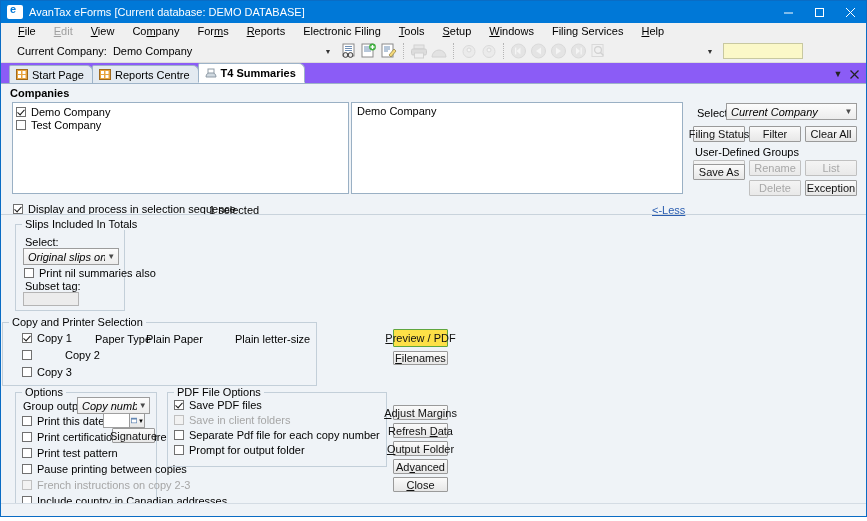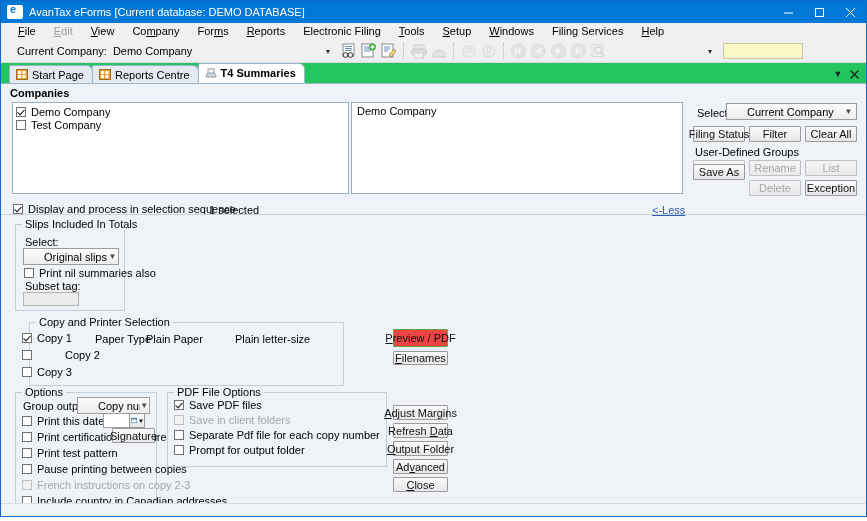--- a/index.html
+++ b/index.html
@@ -113,21 +113,21 @@
     width: 78px; height: 14px;
     background: #fbf8c8;
     border: 1px solid #c8c8a0;
     margin-left: 2px;
   }
   .tb-spacer-wide { width: 96px; }
 
   
   .tabstrip {
     height: 20px;
-    background: #22c55e;
+    background: #8b5cf6;
     display: flex;
     align-items: flex-end;
     flex: 0 0 auto;
     border-bottom: 1px solid #9db3c8;
     position: relative;
   }
   .tab {
     height: 17px;
     display: flex;
     align-items: center;
@@ -231,21 +231,21 @@
   .combo {
     position: absolute;
     height: 17px;
     background: linear-gradient(#fcfcfc, #ececec);
     border: 1px solid #9c9c9c;
     display: flex;
     align-items: center;
     box-sizing: border-box;
     font-size: 11px;
   }
-  .combo .ctext { padding-left: 20px; flex: 1 1 auto; white-space: nowrap; overflow: hidden; }
+  .combo .ctext { padding-left: 4px; flex: 1 1 auto; white-space: nowrap; overflow: hidden; font-style: italic; }
   .combo .carrow {
     width: 15px;
     display: flex; align-items: center; justify-content: center;
     font-size: 8px; color: #4a4a4a;
   }
 
   
   .tbox {
     position: absolute;
     background: #ffffff;
@@ -263,21 +263,21 @@
     border-radius: 1px;
     font-size: 11px;
     display: flex;
     align-items: center;
     justify-content: center;
     box-sizing: border-box;
     color: #111;
     white-space: nowrap;
   }
   .btn.dis { color: #a8a8a8; background: linear-gradient(#f4f4f4, #e9e9e9); border-color: #c0c0c0; }
-  .btn.green { background: #ef4444; border: 1px solid #5fa53f; }
+  .btn.green { background: #fde047; border: 1px solid #5fa53f; }
   .btn .u { text-decoration: underline; }
 
   
   .group {
     position: absolute;
     border: 1px solid #c3cfd9;
     box-sizing: border-box;
   }
   .group > .gtitle {
     position: absolute;
@@ -567,21 +567,21 @@
       <span class="ctext">Original slips only</span>
       <span class="carrow">▼</span>
     </div>
     <div class="chk-line" style="left:23px; top:183px;">
       <span class="cb"></span>
       <span class="lbl">Print nil summaries also</span>
     </div>
     <div class="static" style="left:24px; top:196px;">Subset tag:</div>
     <div class="tbox ro" style="left:22px; top:208px; width:56px; height:14px;" title=""></div>
 
-    <div class="group" style="left:28px; top:238px; width:315px; height:64px;">
+    <div class="group" style="left:1px; top:238px; width:315px; height:64px;">
       <span class="gtitle">Copy and Printer Selection</span>
     </div>
     <div class="chk-line" style="left:21px; top:248px;">
       <span class="cb checked"></span>
       <span class="lbl">Copy 1</span>
     </div>
     <div class="chk-line" style="left:21px; top:265px;gap:28px;">
       <span class="cb"></span>
       <span class="lbl">Copy 2</span>
     </div>

